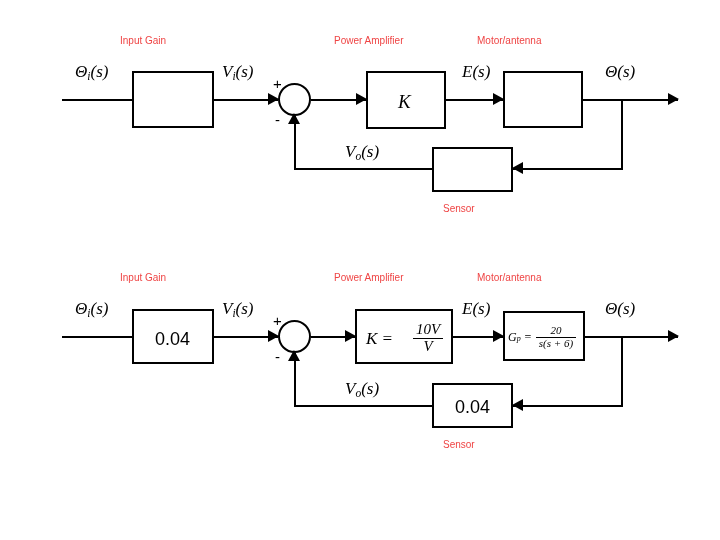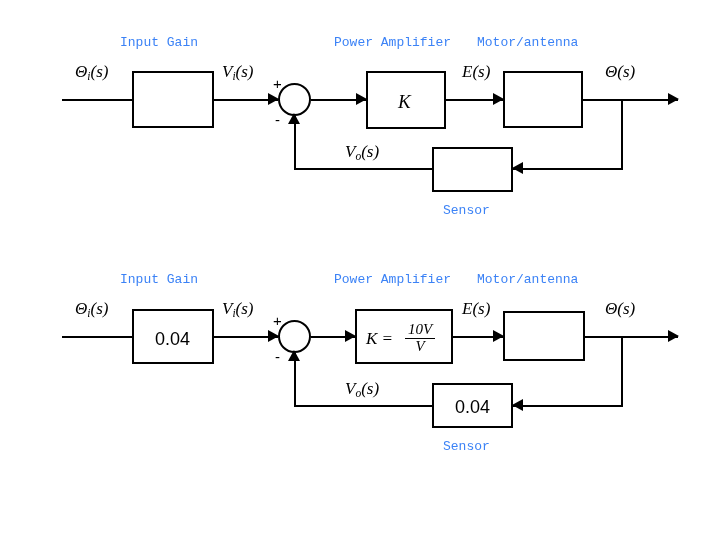--- a/index.html
+++ b/index.html
@@ -17,23 +17,23 @@
   .stage {
     position: absolute;
     left: 0; top: 0;
     width: 720px;
     height: 540px;
   }
 
   
   .label {
     position: absolute;
-    font-family: Liberation Mono, monospace;
-    font-size: 13px;
-    color: #3b82f6;
+    font-family: Liberation Sans, sans-serif;
+    font-size: 10px;
+    color: #ef4444;
     white-space: nowrap;
     line-height: 1;
   }
   .mathlabel {
     position: absolute;
     font-family: "Liberation Serif", serif;
     font-style: italic;
     font-size: 17px;
     color: #000;
     white-space: nowrap;
@@ -214,30 +214,37 @@
   <div class="circle" style="left:278px; top:320px; width:33px; height:33px;"></div>
   <div class="sign" style="left:273px; top:313px;">+</div>
   <div class="sign" style="left:275px; top:349px;">-</div>
 
   <div class="hline" style="left:311px; top:336px; width:44px;"></div>
   <div class="arrow-r" style="left:345px; top:330px;"></div>
 
   <div class="box" style="left:355px; top:309px; width:98px; height:55px;"></div>
   <div class="kfrac" style="left:366px; top:322px;">
     <span>K =</span>
-    <span class="frac" style="margin-left:12px;">
+    <span class="frac" style="margin-left:20px;">
       <span class="num">10V</span>
       <span class="den">V</span>
     </span>
   </div>
 
   <div class="hline" style="left:453px; top:336px; width:50px;"></div>
   <div class="arrow-r" style="left:493px; top:330px;"></div>
 
   <div class="box" style="left:503px; top:311px; width:82px; height:50px;"></div>
+  <div class="gfrac" style="left:508px; top:325px;">
+    <span>G<span class="sub" style="font-size:8px;">p</span>&nbsp;=</span>
+    <span class="frac" style="margin-left:4px;">
+      <span class="num">20</span>
+      <span class="den">s(s + 6)</span>
+    </span>
+  </div>
 
   <div class="hline" style="left:585px; top:336px; width:93px;"></div>
   <div class="arrow-r" style="left:668px; top:330px;"></div>
 
   <div class="vline" style="left:621px; top:336px; height:70px;"></div>
   <div class="hline" style="left:513px; top:405px; width:110px;"></div>
   <div class="arrow-l" style="left:512px; top:399px;"></div>
 
   <div class="box" style="left:432px; top:383px; width:81px; height:45px;"></div>
   <div class="boxval" style="left:455px; top:398px;">0.04</div>

